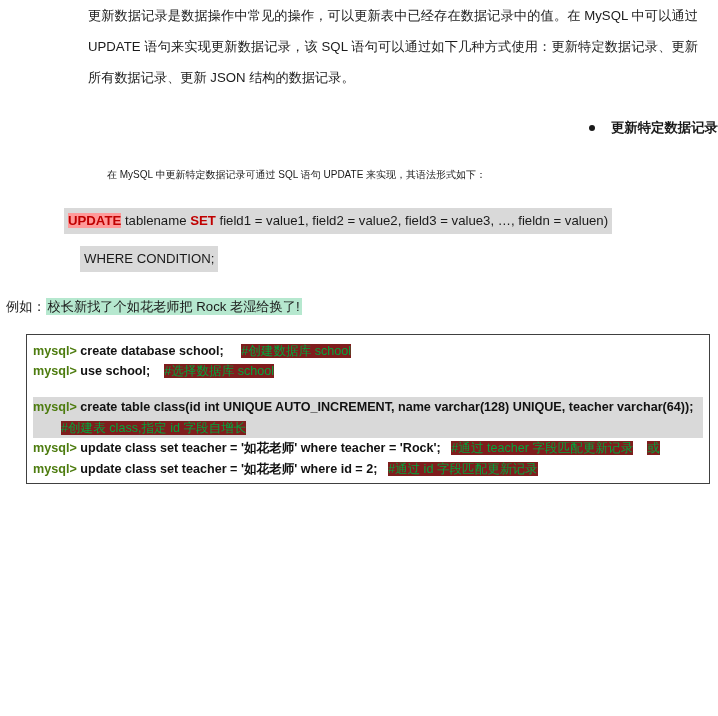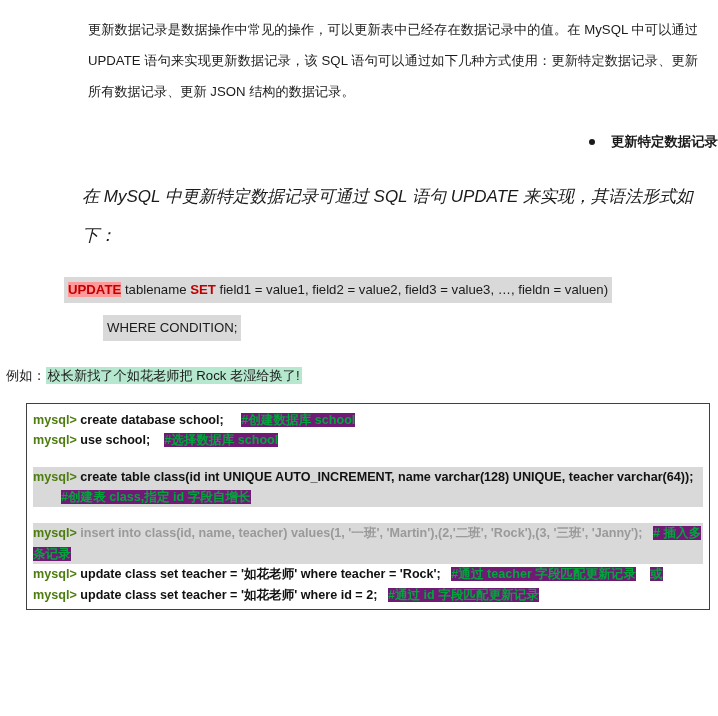--- a/index.html
+++ b/index.html
@@ -20,59 +20,58 @@
     width: 718px;
     height: 716px;
     box-sizing: border-box;
   }
   .para {
     line-height: 2.35;
     font-size: 13.2px;
     color: #1b1b1b;
   }
   .intro {
-    margin: 14px 20px 0 88px;
+    margin: 0 20px 0 88px;
     text-align: justify;
   }
   .bullet-head {
     margin: 26px 0 0 18px;
     display: flex;
     align-items: center;
     gap: 16px;
     font-weight: bold;
     font-size: 13.4px;
     justify-content: flex-end;
   }
   .bullet-dot {
     width: 6px;
     height: 6px;
     border-radius: 50%;
     background: #1a1a1a;
     display: inline-block;
     flex: 0 0 auto;
   }
   .sub-para {
-    margin: 26px 20px 0 82px;
+    margin: 26px 20px 0 107px;
     line-height: 2.3;
-    font-size: 17px;
-    font-style: italic;
+    font-size: 10px;
   }
   .code-line {
     background: #d9d9d9;
     display: inline-block;
     padding: 3px 4px;
     font-size: 13.2px;
     line-height: 1.5;
     white-space: nowrap;
   }
   .syntax-1 {
     margin: 22px 0 0 64px;
   }
   .syntax-2 {
-    margin: 12px 0 0 75px;
+    margin: 12px 0 0 52px;
     padding-left: 28px;
   }
   .kw {
     color: #c00000;
     font-weight: bold;
   }
   .kw-red-hl {
     background: #ff9999;
     color: #c00000;
     font-weight: bold;
@@ -111,22 +110,22 @@
   .cmd {
     color: #111111;
     font-weight: bold;
   }
   .cmd-dim {
     color: #9a9a9a;
     font-weight: bold;
   }
   .comment {
     color: #00a63c;
-    font-weight: bold;
-    background: #701a75;
+    font-weight: normal;
+    background: #7f1d1d;
     text-align: center;
   }
   .hl-gray {
     background: #d9d9d9;
     margin-top: 16px;
   }
   .sp {
     white-space: pre;
   }
 </style>
@@ -170,25 +169,20 @@
       <span class="cmd">use school;</span>
       <span class="sp">   </span><span class="comment">#选择数据库 school</span>
     </div>
 
     <div class="c-line hl-gray">
       <span class="prompt">mysql&gt;</span>
       <span class="cmd">create   table   class(id   int   UNIQUE   AUTO_INCREMENT,   name   varchar(128) UNIQUE, teacher varchar(64));</span>
       <span class="sp">        </span><span class="comment">#创建表 class,指定 id  字段自增长</span>
     </div>
 
-    <div class="c-line hl-gray">
-      <span class="prompt">mysql&gt;</span>
-      <span class="cmd-dim">insert into class(id, name, teacher) values(1, '一班', 'Martin'),(2,'二班', 'Rock'),(3, '三班', 'Janny');</span>
-      <span class="sp">  </span><span class="comment">#  插入多条记录</span>
-    </div>
 
     <div class="c-line">
       <span class="prompt">mysql&gt;</span>
       <span class="cmd">update class set teacher = '如花老师' where teacher = 'Rock';</span>
       <span class="sp">  </span><span class="comment">#通过 teacher  字段匹配更新记录</span><span class="sp">    </span><span class="comment">或</span>
     </div>
 
     <div class="c-line">
       <span class="prompt">mysql&gt;</span>
       <span class="cmd">update class set teacher = '如花老师' where id = 2;</span>

